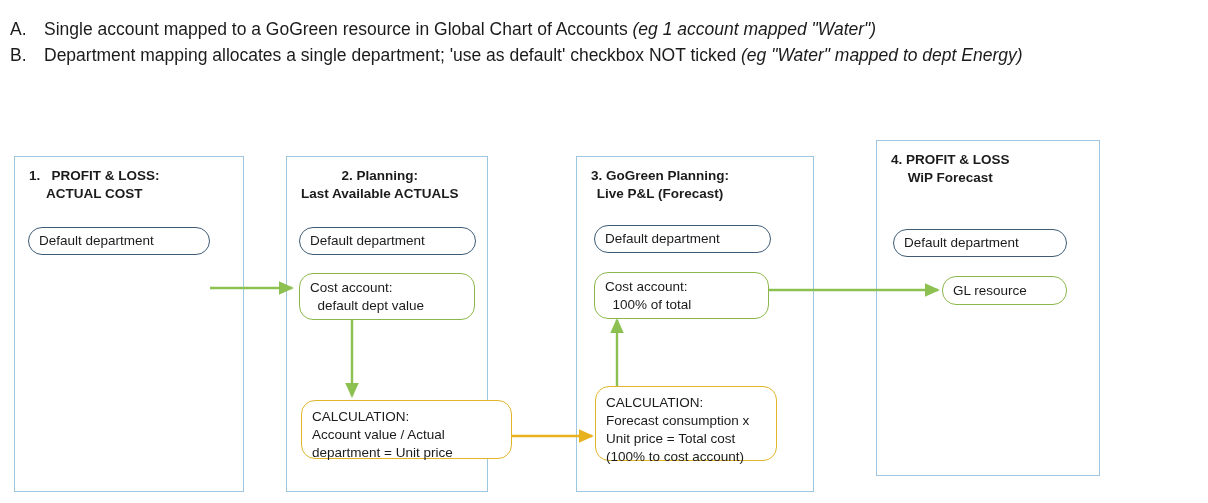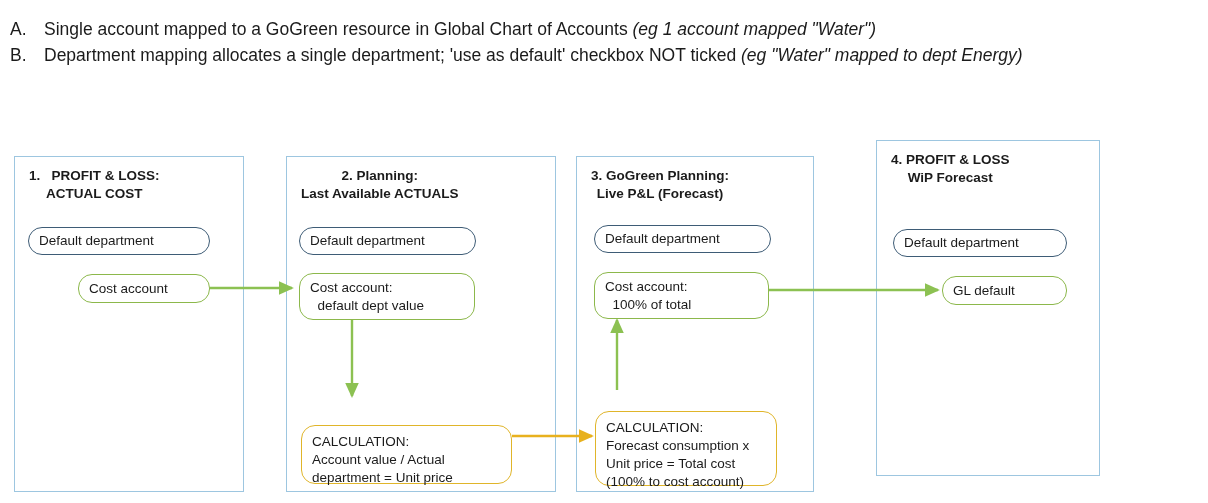--- a/index.html
+++ b/index.html
@@ -89,21 +89,20 @@
   .box-dept {
     border: 1.4px solid #3e5c76;
   }
   .box-green {
     border: 1.4px solid #8cb84b;
   }
   .box-calc {
     border: 1.4px solid #e0b52a;
     align-items: flex-start;
     padding-top: 7px;
-    margin-top: 25px;
   }
 
   
   .arrow-layer {
     position: absolute;
     left: 0;
     top: 0;
     width: 1208px;
     height: 503px;
     z-index: 2;
@@ -148,25 +147,22 @@
 
     <line x1="768" y1="290" x2="938" y2="290" stroke="#8cc152" stroke-width="2.4" marker-end="url(#ah-green)"></line>
   </svg>
 
   <div class="panel" style="left:14px; top:156px; width:230px; height:336px;">
     <div class="panel-title"><span>1.   PROFIT &amp; LOSS:</span><br><span>ACTUAL COST</span></div>
   </div>
   <div class="box box-dept" style="left:28px; top:227px; width:182px; height:28px;">
     <span>Default department</span>
   </div>
-  <div class="box box-green" style="left:78px; top:274px; width:132px; height:29px;">
-    <span>Cost account</span>
-  </div>
-
-  <div class="panel" style="left:286px; top:156px; width:270px; height:336px;">
+
+  <div class="panel" style="left:286px; top:156px; width:202px; height:336px;">
     <div class="panel-title"><span>2. Planning:</span><br><span>Last Available ACTUALS</span></div>
   </div>
   <div class="box box-dept" style="left:299px; top:227px; width:177px; height:28px;">
     <span>Default department</span>
   </div>
   <div class="box box-green" style="left:299px; top:273px; width:176px; height:47px; flex-direction:column; align-items:flex-start; justify-content:center;">
     <span>Cost account:</span>
     <span>  default dept value</span>
   </div>
   <div class="box box-calc" style="left:301px; top:400px; width:211px; height:59px; flex-direction:column; align-items:flex-start;">
@@ -192,16 +188,16 @@
     <span>(100% to cost account)</span>
   </div>
 
   <div class="panel" style="left:876px; top:140px; width:224px; height:336px;">
     <div class="panel-title"><span>4. PROFIT &amp; LOSS</span><br><span>WiP Forecast</span></div>
   </div>
   <div class="box box-dept" style="left:893px; top:229px; width:174px; height:28px;">
     <span>Default department</span>
   </div>
   <div class="box box-green" style="left:942px; top:276px; width:125px; height:29px;">
-    <span>GL default</span>
+    <span>GL resource</span>
   </div>
 
 </div>
 
 </body></html>

